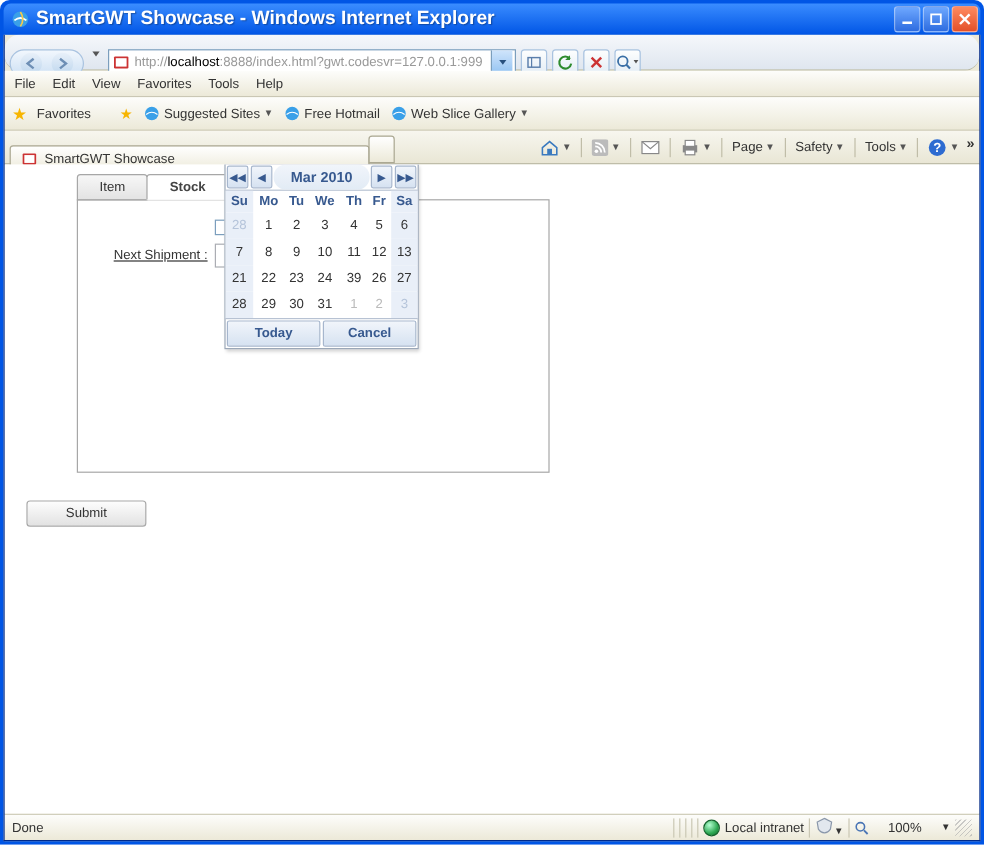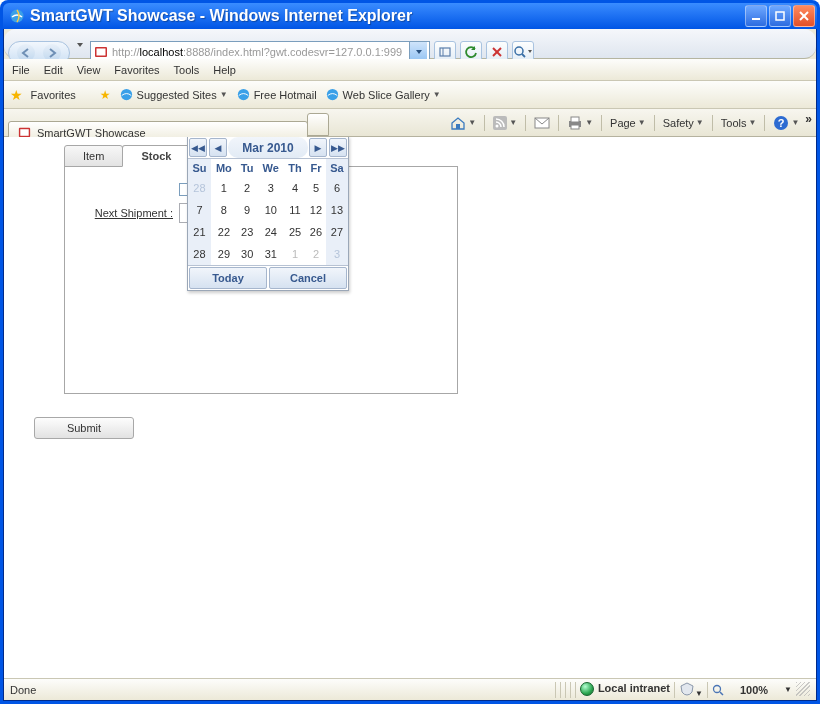--- a/index.html
+++ b/index.html
@@ -63,41 +63,41 @@
   .tabs { position:absolute; left:18px; top:8px;margin-left:42px; }
   .tabbtns { display:flex; }
   .tabbtn { height:22px; padding:0 18px; border:1px solid #a7a7a7; border-radius:3px 3px 0 0; background:linear-gradient(#f7f7f7,#e3e3e3); color:#333; display:flex; align-items:center; margin-right:-1px; }
   .tabbtn.active { background:#fff; border-bottom:1px solid #fff; font-weight:bold; color:#444; }
   .tabbody { width: 394px; height: 228px; border:1px solid #a7a7a7; background:#fff; margin-top:-1px; padding:10px 8px; }
   .row { display:flex; align-items:center; height:24px; }
   .row .lab { text-align:right; color:#333; margin-right:6px; }
   .chk { width:13px; height:13px; border:1px solid #7b9ebd; background:#fff; margin-right:3px; }
   .datefield { width: 60px; height:20px; border:1px solid #abadb3; background:#fff; }
 
-  .submit { margin-top:10px; margin-left:12px; height:22px; width:100px; border:1px solid #a8a8a8; border-radius:3px; background:linear-gradient(#fdfdfd,#e2e2e2); color:#333; display:flex; align-items:center; justify-content:center; position:absolute; left:18px; top:270px; }
+  .submit { margin-top:10px; margin-left:0; height:22px; width:100px; border:1px solid #a8a8a8; border-radius:3px; background:linear-gradient(#fdfdfd,#e2e2e2); color:#333; display:flex; align-items:center; justify-content:center; position:absolute; left:18px; top:270px; }
 
   
   .cal { position:absolute; left:183px; top:-1px; width:162px; border:1px solid #9ba7b7; background:#fff; box-shadow: 1px 2px 3px rgba(0,0,0,.2); }
   .cal-head { display:flex; height: 22px; align-items:stretch; border-bottom:1px solid #b7c2d3; }
   .cal-head .nav { width:18px; background:linear-gradient(#f1f5fb,#d6e2f1); border:1px solid #a6b6cd; display:flex; align-items:center; justify-content:center; color:#37598f; font-size:9px; border-radius:2px; margin:1px;}
   .cal-head .title { flex:1; display:flex; align-items:center; justify-content:center; font-weight:bold; color:#37598f; font-size:12px; background:linear-gradient(#f1f5fb,#e2ebf5);border-radius:10px; }
   table.calgrid { border-collapse:collapse; width:100%; }
   table.calgrid th { font-weight:bold; color:#37598f; font-size:11px; height:18px; }
   table.calgrid th.we { background:#e9eff8; }
   table.calgrid td { text-align:center; height:22px; color:#333; font-size:11px; }
   table.calgrid td.dim { color:#bbb; }
   table.calgrid td.we { background:#e9eff8; }
   table.calgrid td.we.dim { color:#b5c4da; }
   table.calgrid td.today { background:#d1e2f6; border:1px solid #7ea7d7; font-weight:bold; }
   .cal-foot { display:flex; border-top:1px solid #b7c2d3; }
   .cal-foot button { flex:1; height:22px; border:1px solid #a6b6cd; margin:1px; background:linear-gradient(#f1f5fb,#d6e2f1); color:#37598f; font-weight:bold; border-radius:2px; font-size:11px; }
 
   
   .status { height: 22px; background: linear-gradient(#fdfdfb,#ece9d8); border-top:1px solid #cac7b4; display:flex; align-items:center; padding:0 6px; gap:6px; font-size:11px; color:#333; }
-  .status .segs { margin-left:auto; display:flex; gap:4px;font-weight:bold; }
+  .status .segs { margin-left:auto; display:flex; align-items:center; gap:4px; }
   .status .seg { border-left:1px solid #cac7b4; height:16px; }
   .gripper { width:14px; height:14px; background: repeating-linear-gradient(135deg,#aaa 0 1px,transparent 1px 3px); opacity:.6; }
   .globe { width:14px; height:14px; border-radius:50%; background: radial-gradient(circle at 35% 30%, #b4ffd1, #2ca752 60%, #16642e); border:1px solid #16642e; box-sizing:border-box; }
 </style>
 </head>
 <body>
 
 <div class="window">
   <div class="titlebar">
     <span class="ie-icon">
@@ -363,21 +363,21 @@
                 <td>10</td>
                 <td>11</td>
                 <td>12</td>
                 <td class="we">13</td>
               </tr>
               <tr>
                 <td class="we">21</td>
                 <td>22</td>
                 <td>23</td>
                 <td>24</td>
-                <td>25</td>
+                <td>39</td>
                 <td>26</td>
                 <td class="we">27</td>
               </tr>
               <tr>
                 <td class="we">28</td>
                 <td>29</td>
                 <td>30</td>
                 <td>31</td>
                 <td class="dim">1</td>
                 <td class="dim">2</td>

